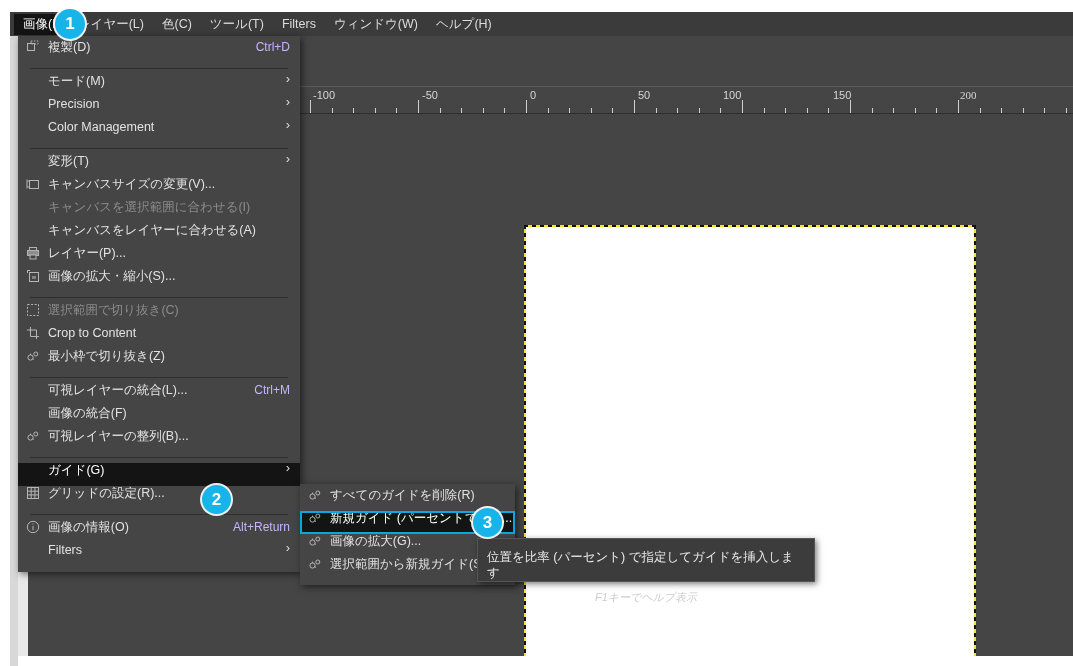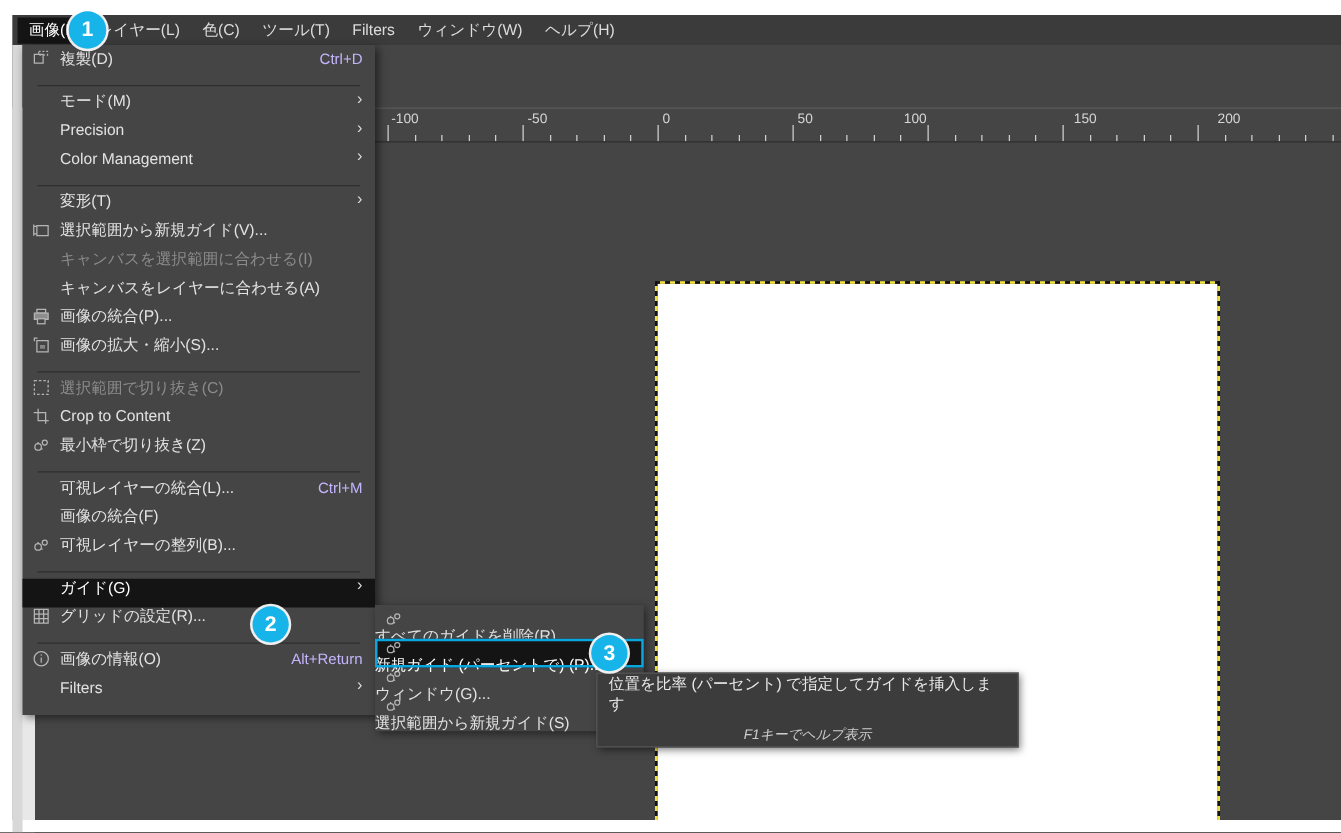--- a/index.html
+++ b/index.html
@@ -57,26 +57,26 @@
   .mi .ico{width:30px;min-width:30px;display:flex;align-items:center;justify-content:center;
            opacity:.85;}
   .mi .lbl{flex:1;line-height:14px;}
   .mi .accel{font-size:12px;color:#c4b5fd;margin-left:14px;}
   .mi .arrow{margin-left:10px;font-size:13px;color:#dcdcdc;line-height:10px;}
   .sep{height:1px;background:#2f2f2f;margin:5px 12px 5px 12px;}
 
   
   .submenu{position:absolute;left:300px;top:484px;width:215px;background:#454545;
            box-shadow:2px 2px 7px rgba(0,0,0,.55);padding:4px 0 5px 0;box-sizing:border-box;}
-  .submenu .mi{height:23px;flex-direction:column;}
+  .submenu .mi{height:23px;}
   .mi.focus{background:#141414;color:#ffffff;outline:2px solid #0aa6e0;outline-offset:-2px;}
 
   
-  .tooltip{position:absolute;left:477px;top:538px;width:338px;height:60px;background:#3c3c3c;
-           border:1px solid #555;box-sizing:border-box;padding:0 9px 5px 9px;
+  .tooltip{position:absolute;left:477px;top:538px;width:338px;height:44px;background:#3c3c3c;
+           border:1px solid #555;box-sizing:border-box;padding:10px 9px 5px 9px;
            box-shadow:2px 2px 6px rgba(0,0,0,.5);}
   .tooltip .t1{font-size:12.5px;color:#e9e9e9;line-height:16px;}
   .tooltip .t2{font-size:11px;color:#cdcdcd;font-style:italic;text-align:center;margin-top:9px;}
 
   
   .badge{position:absolute;border-radius:50%;background:#16b4e8;color:#ffffff;
          display:flex;align-items:center;justify-content:center;
          font-size:17px;font-weight:bold;font-family:"Liberation Sans",sans-serif;
          box-shadow:0 0 0 2px rgba(255,255,255,.92);}
   #badge1{left:55px;top:9px;width:30px;height:30px;}
@@ -129,22 +129,22 @@
       <div class="rtick minor" style="left: 679.6px;"></div>
       <div class="rtick minor" style="left: 701.2px;"></div>
       <div class="rtick minor" style="left: 722.8px;"></div>
       <div class="rtick minor" style="left: 744.4px;"></div>
       <div class="rtick minor" style="left: 766px;"></div>
       <div class="rlabel" style="left: 13px;">-100</div>
       <div class="rlabel" style="left: 122px;">-50</div>
       <div class="rlabel" style="left: 230px;">0</div>
       <div class="rlabel" style="left: 338px;">50</div>
       <div class="rlabel" style="left: 423px;">100</div>
-      <div class="rlabel" style="left: 559px;">150</div>
-      <div class="rlabel" style="left: 674px;">200</div>
+      <div class="rlabel" style="left: 533px;">150</div>
+      <div class="rlabel" style="left: 660px; font-family: Liberation Serif, serif;">200</div>
     </div>
 
   <div class="canvas-page"></div>
   <div class="canvas-border"></div>
 
   <div class="frame-top"></div>
   <div class="frame-left"></div>
   <div class="frame-bottom"></div>
   <div class="ruler-v-inner"></div>
 
@@ -191,39 +191,39 @@
         <span class="lbl">変形(T)</span>
         <span class="arrow">›</span>
       </div>
       <div class="mi">
         <span class="ico">
           <svg width="14" height="14" viewBox="0 0 14 14" fill="none" stroke="#c9c9c9" stroke-width="1">
             <rect x="3.5" y="3.5" width="9" height="8"></rect>
             <path d="M1 2.5v9M1.5 4h2M1.5 10h2"></path>
           </svg>
         </span>
-        <span class="lbl">選択範囲から新規ガイド(V)...</span>
+        <span class="lbl">キャンバスサイズの変更(V)...</span>
       </div>
       <div class="mi disabled">
         <span class="ico"></span>
         <span class="lbl">キャンバスを選択範囲に合わせる(I)</span>
       </div>
       <div class="mi">
         <span class="ico"></span>
         <span class="lbl">キャンバスをレイヤーに合わせる(A)</span>
       </div>
       <div class="mi">
         <span class="ico">
           <svg width="14" height="14" viewBox="0 0 14 14" fill="none" stroke="#c9c9c9" stroke-width="1">
             <rect x="3.5" y="1.5" width="7" height="3"></rect>
             <rect x="1.5" y="4.5" width="11" height="5" fill="#9a9a9a" stroke="#c9c9c9"></rect>
             <rect x="4" y="9" width="6" height="4" fill="#454545"></rect>
           </svg>
         </span>
-        <span class="lbl">画像の統合(P)...</span>
+        <span class="lbl">レイヤー(P)...</span>
       </div>
       <div class="mi">
         <span class="ico">
           <svg width="14" height="14" viewBox="0 0 14 14" fill="none" stroke="#c9c9c9" stroke-width="1">
             <rect x="3.5" y="3.5" width="9" height="9"></rect>
             <path d="M1 1.5h3M1.5 1v3"></path>
             <rect x="6" y="7" width="4" height="3" fill="#8e8e8e" stroke="none"></rect>
           </svg>
         </span>
         <span class="lbl">画像の拡大・縮小(S)...</span>
@@ -331,21 +331,21 @@
         <span class="lbl">新規ガイド (パーセントで) (P)...</span>
       </div>
       <div class="mi">
         <span class="ico">
           <svg width="14" height="14" viewBox="0 0 14 14" fill="none" stroke="#c9c9c9" stroke-width="1">
             <circle cx="4.5" cy="8.5" r="2.6"></circle>
             <circle cx="9.8" cy="5" r="2"></circle>
             <path d="M4.5 4.6v1.4M7 9.7l1 .9"></path>
           </svg>
         </span>
-        <span class="lbl">ウィンドウ(G)...</span>
+        <span class="lbl">画像の拡大(G)...</span>
       </div>
       <div class="mi">
         <span class="ico">
           <svg width="14" height="14" viewBox="0 0 14 14" fill="none" stroke="#c9c9c9" stroke-width="1">
             <circle cx="4.5" cy="8.5" r="2.6"></circle>
             <circle cx="9.8" cy="5" r="2"></circle>
             <path d="M4.5 4.6v1.4M7 9.7l1 .9"></path>
           </svg>
         </span>
         <span class="lbl">選択範囲から新規ガイド(S)</span>

